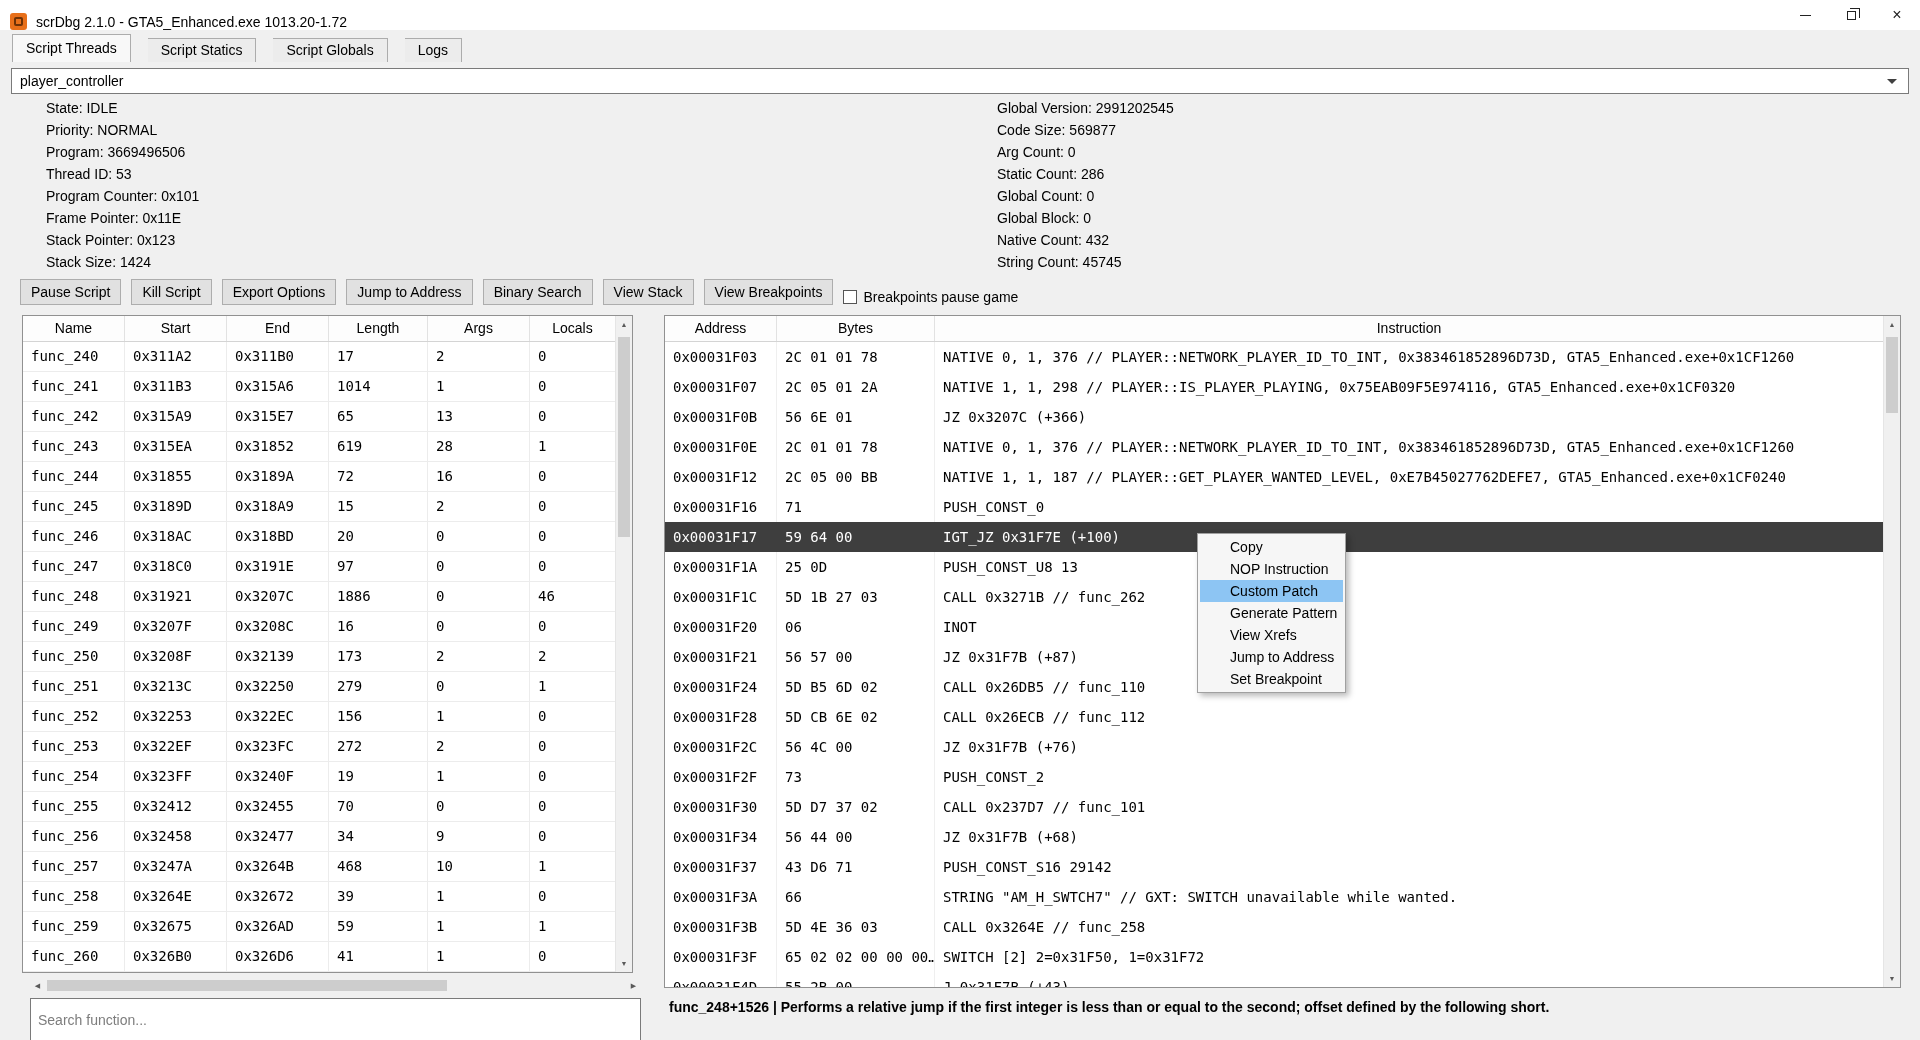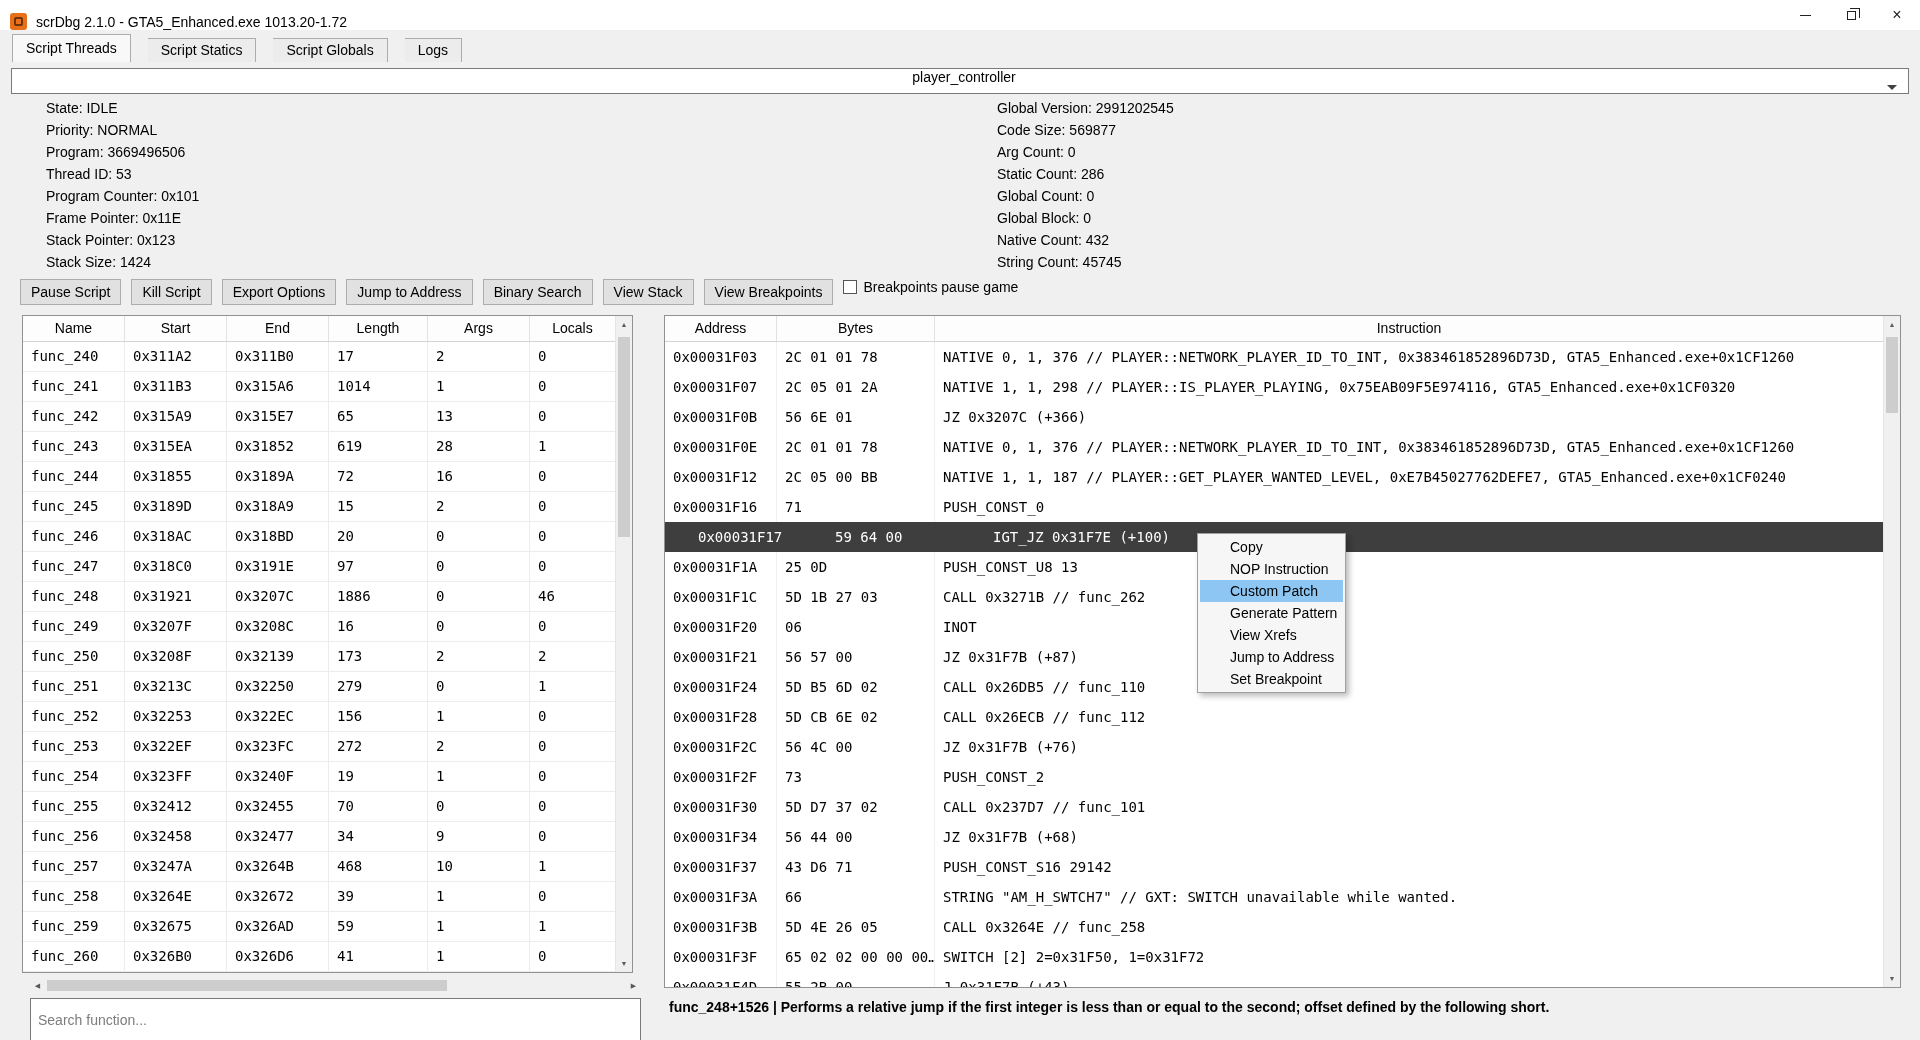--- a/index.html
+++ b/index.html
@@ -19,29 +19,29 @@
   .glyph-min{width:11px;height:1px;background:#222;}
   .glyph-restore{width:9px;height:9px;border:1px solid #222;position:relative;background:#fff;}
   .glyph-restore::before{content:"";position:absolute;left:2px;top:-4px;width:9px;height:9px;border:1px solid #222;border-bottom:none;border-left:none;}
   .glyph-close{font-size:16px;line-height:1;}
   
   .tabbar{position:absolute;left:0;top:34px;width:100%;height:28px;display:flex;align-items:flex-end;padding-left:12px;}
   .tab{height:24px;line-height:23px;padding:0 13px;font-size:14px;background:#ececec;border:1px solid #acacac;border-bottom:none;margin-right:17px;}
   .tab + .tab{border-left:none;}
   .tab.active{background:#f8f8f8;height:28px;line-height:27px;border-left:1px solid #acacac;position:relative;z-index:2;}
   
-  .combo{position:absolute;left:11px;top:68px;width:1898px;height:26px;background:#fff;border:1px solid #7a7a7a;display:flex;align-items:center;font-size:14px;padding-left:8px;flex-direction:column;}
+  .combo{position:absolute;left:11px;top:68px;width:1898px;height:26px;background:#fff;border:1px solid #7a7a7a;display:flex;align-items:center;font-size:14px;padding-left:8px;}
   .combo-arrow{margin-left:auto;margin-right:11px;width:0;height:0;border-left:5px solid transparent;border-right:5px solid transparent;border-top:5px solid #404040;}
   
   .info-col{position:absolute;top:97px;font-size:14px;}
   .info-left{left:20px;}
   .info-right{left:971px;}
   .info-line{height:22px;line-height:22px;white-space:nowrap;margin-left:26px;}
   
-  .toolbar{position:absolute;left:20px;top:279px;display:flex;align-items:flex-start;gap:10px;}
+  .toolbar{position:absolute;left:20px;top:279px;display:flex;align-items:flex-end;gap:10px;}
   .btn{height:26px;padding:0 10px;background:#e1e1e1;border:1px solid #adadad;font-size:14px;font-family:inherit;color:#000;white-space:nowrap;}
   .chk-wrap{display:flex;align-items:center;gap:6px;font-size:14px;}
   .chk{width:14px;height:14px;background:#fff;border:1px solid #555;}
   
   .panel{position:absolute;background:var(--panel-bg,#fff);border:1px solid #919191;overflow:hidden;}
   .grid-header{display:flex;height:26px;border-bottom:1px solid #d4d4d4;background:#fdfdfd;}
   .h-cell{font-size:14px;text-align:center;line-height:25px;border-right:1px solid #e2e2e2;overflow:hidden;}
   .h-cell:last-child{border-right:none;}
   
   .fn-panel{left:22px;top:315px;width:611px;height:658px;}
@@ -51,21 +51,21 @@
   .fn-cell:last-child{border-right:none;}
   .c0{width:102px;}.c1{width:102px;}.c2{width:102px;}.c3{width:99px;}.c4{width:102px;}.c5{width:85px;}
   
   .ds-panel{left:664px;top:315px;width:1237px;height:673px;}
   .ds-body{margin-right:17px;}
   .ds-row{display:flex;height:30px;font-family:"DejaVu Sans Mono",monospace;font-size:14px;}
   .ds-addr{width:112px;line-height:30px;padding-left:8px;border-right:1px solid #efefef;white-space:nowrap;overflow:hidden;}
   .ds-bytes{width:158px;line-height:30px;padding-left:8px;border-right:1px solid #efefef;white-space:nowrap;overflow:hidden;}
   .ds-instr{flex:1;line-height:30px;padding-left:8px;white-space:nowrap;overflow:hidden;}
   .ds-row.selected{background:var(--selection-bg,#3e3e3e);color:#fff;}
-  .ds-row.selected .ds-addr,.ds-row.selected .ds-bytes{border-right-color:var(--selection-bg,#3e3e3e);margin-left:25px;}
+  .ds-row.selected .ds-addr,.ds-row.selected .ds-bytes{border-right-color:var(--selection-bg,#3e3e3e);}
   .dh-addr{width:112px;}.dh-bytes{width:158px;}.dh-instr{flex:1;}
   
   .vscroll{position:absolute;top:0;right:0;width:17px;height:100%;background:#f0f0f0;border-left:1px solid #e5e5e5;}
   .sb-btn{position:absolute;left:0;width:100%;height:17px;display:flex;align-items:center;justify-content:center;font-size:7px;color:#5a5a5a;}
   .sb-btn.up{top:0;}
   .sb-btn.down{bottom:0;}
   .sb-thumb{position:absolute;left:2px;right:2px;background:#cdcdcd;}
   .hscroll{position:absolute;left:30px;top:978px;width:611px;height:15px;background:#f0f0f0;}
   .hs-btn{position:absolute;top:0;width:15px;height:15px;display:flex;align-items:center;justify-content:center;font-size:7px;color:#5a5a5a;}
   .hs-btn.left{left:0;}
@@ -443,21 +443,21 @@
           <div class="ds-bytes">43 D6 71</div>
           <div class="ds-instr">PUSH_CONST_S16 29142</div>
         </div>
         <div class="ds-row">
           <div class="ds-addr">0x00031F3A</div>
           <div class="ds-bytes">66</div>
           <div class="ds-instr">STRING "AM_H_SWTCH7" // GXT: SWITCH unavailable while wanted.</div>
         </div>
         <div class="ds-row">
           <div class="ds-addr">0x00031F3B</div>
-          <div class="ds-bytes">5D 4E 26 05</div>
+          <div class="ds-bytes">5D 4E 36 03</div>
           <div class="ds-instr">CALL 0x3264E // func_258</div>
         </div>
         <div class="ds-row">
           <div class="ds-addr">0x00031F3F</div>
           <div class="ds-bytes">65 02 02 00 00 00…</div>
           <div class="ds-instr">SWITCH  [2] 2=0x31F50, 1=0x31F72</div>
         </div>
         <div class="ds-row">
           <div class="ds-addr">0x00031F4D</div>
           <div class="ds-bytes">55 2B 00</div>

